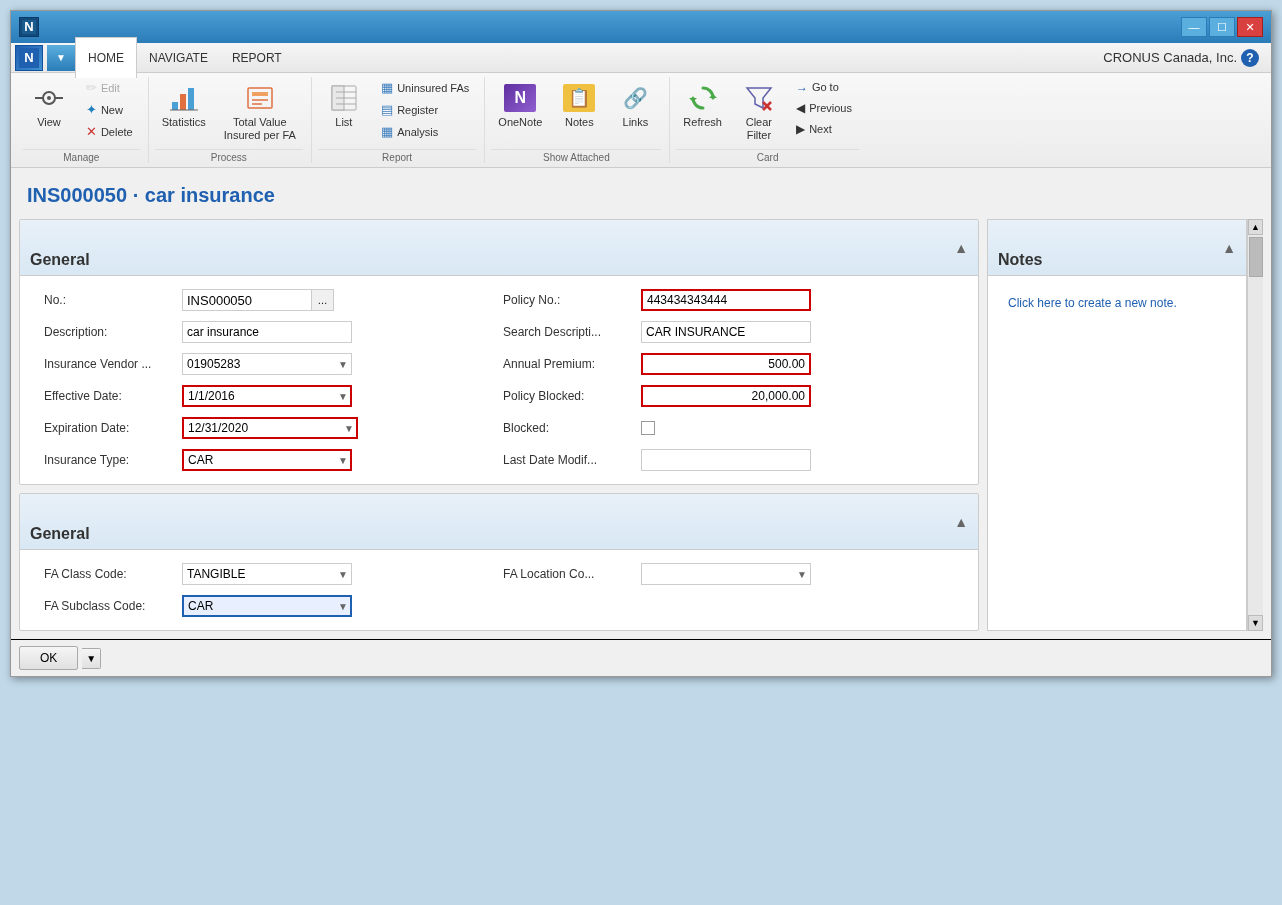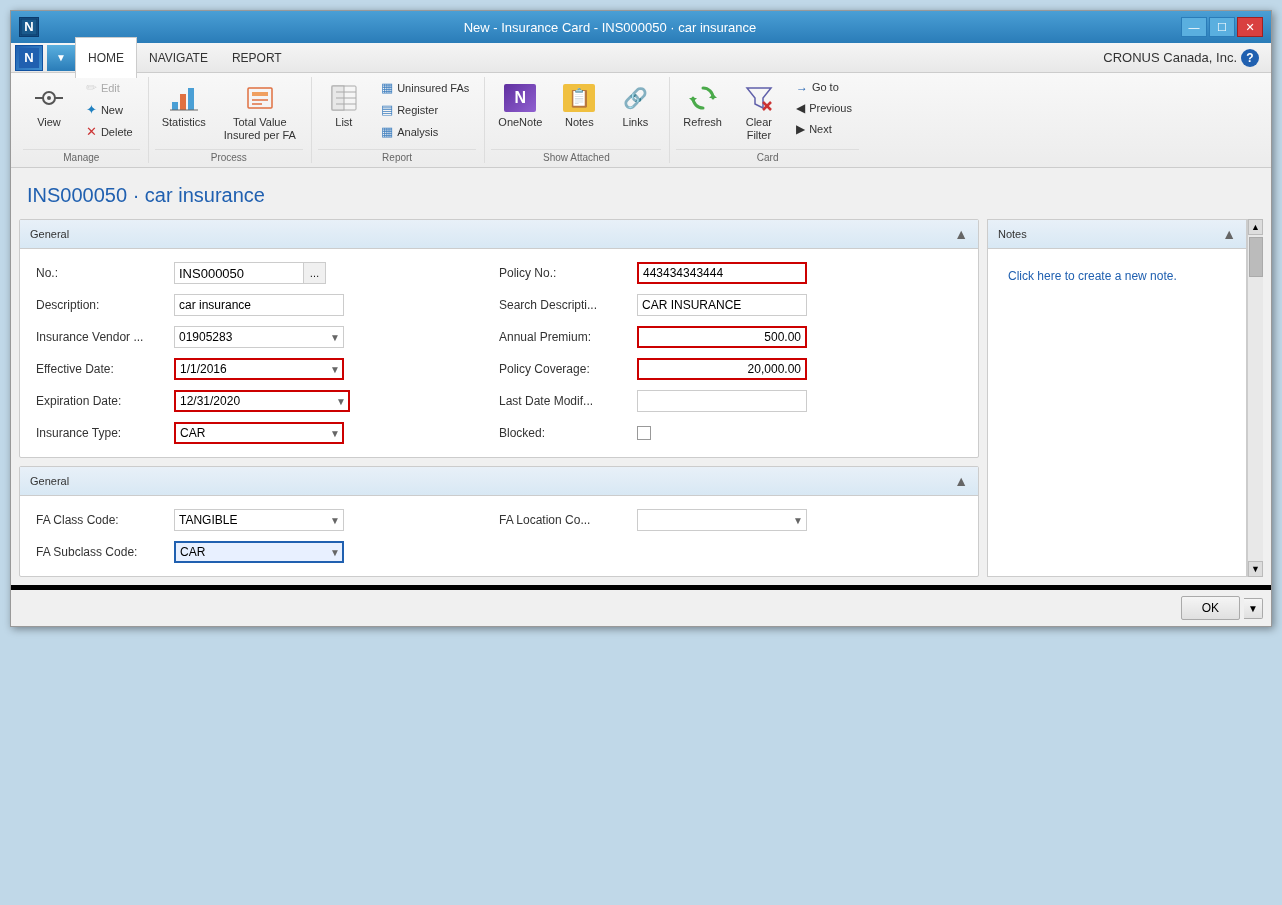--- a/index.html
+++ b/index.html
@@ -32,31 +32,31 @@
     .ribbon-btn-large .icon { width: 32px; height: 32px; display: flex; align-items: center; justify-content: center; }
     .ribbon-btn-large .label { font-size: 11px; text-align: center; color: #333; line-height: 1.2; }
     .ribbon-btn-small { display: flex; align-items: center; gap: 4px; padding: 2px 6px; cursor: pointer; border: 1px solid transparent; border-radius: 2px; min-height: 20px; }
     .ribbon-btn-small .label { font-size: 11px; color: #333; }
     .ribbon-btn-small.disabled .label { color: #aaa; }
     .ribbon-btn-small.disabled .icon { opacity: 0.4; }
     .ribbon-small-col { display: flex; flex-direction: column; justify-content: space-around; gap: 1px; }
 
     
     .content { background: #f0f0f0; padding: 8px; }
-    .page-title { color: #2060b0; font-size: 20px; font-weight: 400; padding: 8px 8px 12px 8px; }
+    .page-title { color: #2060b0; font-size: 20px; font-weight: 700; padding: 8px 8px 12px 8px; }
 
     .main-layout { display: flex; gap: 8px; }
     .left-panel { flex: 1; display: flex; flex-direction: column; gap: 8px; }
 
     
     .section { background: white; border: 1px solid #ccc; border-radius: 2px; }
     .section-header { background: linear-gradient(to bottom, #e8f0f8, #d8e8f4); padding: 6px 10px; display: flex; align-items: center; justify-content: space-between; border-bottom: 1px solid #ccc; }
-    .section-title { font-size: 11px; font-weight: normal; color: #333; }
+    .section-title { font-size: 16px; font-weight: bold; color: #333; margin-top: 25px; }
     .section-collapse { color: #666; font-size: 14px; cursor: pointer; }
-    .section-body { padding: 12px 16px; }
+    .section-body { padding: 12px 16px; margin-left: 8px; }
 
     
     .form-grid { display: grid; grid-template-columns: 1fr 1fr; gap: 0; }
     .form-col { display: flex; flex-direction: column; gap: 8px; }
     .form-row { display: flex; align-items: center; gap: 8px; min-height: 24px; }
     .form-label { color: #333; min-width: 130px; font-size: 12px; flex-shrink: 0; }
     .form-input { border: 1px solid #ccc; padding: 2px 4px; font-size: 12px; height: 22px; background: white; }
     .input-with-btn { display: flex; }
     .input-with-btn input { flex: 1; border: 1px solid #ccc; padding: 2px 4px; font-size: 13px; height: 22px; min-width: 0; }
     .input-with-btn button { width: 22px; height: 22px; border: 1px solid #ccc; border-left: none; background: #f0f0f0; cursor: pointer; font-size: 10px; display: flex; align-items: center; justify-content: center; }
@@ -76,21 +76,21 @@
     .notes-section { background: white; border: 1px solid #ccc; height: 100%; }
     .notes-link { color: #2060b0; font-size: 12px; cursor: pointer; padding: 12px; display: block; }
 
     
     .scrollbar { width: 16px; background: #f0f0f0; border-left: 1px solid #ccc; display: flex; flex-direction: column; }
     .scroll-btn { height: 16px; background: #ddd; border: 1px solid #bbb; display: flex; align-items: center; justify-content: center; font-size: 9px; cursor: pointer; }
     .scroll-track { flex: 1; background: #e8e8e8; }
     .scroll-thumb { width: 14px; height: 40px; background: #bbb; border: 1px solid #aaa; margin: 2px auto; }
 
     
-    .bottom-bar { background: #f0f0f0; border-top: 5px solid #000000; padding: 6px 8px; display: flex; justify-content: flex-end; align-items: center; gap: 4px; }
+    .bottom-bar { background: #f0f0f0; border-top: 1px solid #000000; padding: 6px 8px; display: flex; justify-content: flex-start; align-items: center; gap: 4px; }
     .ok-btn { padding: 4px 20px; background: linear-gradient(to bottom, #f5f5f5, #e0e0e0); border: 1px solid #aaa; cursor: pointer; font-size: 12px; border-radius: 2px; }
     .ok-dropdown { padding: 4px 4px; background: linear-gradient(to bottom, #f5f5f5, #e0e0e0); border: 1px solid #aaa; border-left: none; cursor: pointer; font-size: 10px; border-radius: 0 2px 2px 0; }
     .icon-onenote { width: 32px; height: 28px; background: linear-gradient(135deg, #6030a0, #9060d0); display: flex; align-items: center; justify-content: center; color: white; font-weight: bold; font-size: 16px; border-radius: 2px; }
     .icon-notes { width: 32px; height: 28px; background: #f0c040; display: flex; align-items: center; justify-content: center; color: #a07020; font-size: 18px; border-radius: 2px; }
     .icon-links { width: 32px; height: 28px; display: flex; align-items: center; justify-content: center; color: #4080c0; font-size: 20px; }
 
     
     .right-layout { display: flex; }
   </style>
 </head>
@@ -98,21 +98,20 @@
 
 <div class="window">
 
   <div class="title-bar">
     <div class="title-bar-icon">
       <svg width="18" height="18" viewBox="0 0 18 18">
           <rect x="1" y="1" width="16" height="16" fill="#1a5a8c" stroke="#0a3a6c"></rect>
           <text x="9" y="13" text-anchor="middle" fill="white" font-size="11" font-weight="bold">N</text>
         </svg>
     </div>
-    <div class="title-bar-text">New - Insurance Card - INS000050 · car insurance</div>
     <div class="title-bar-controls">
       <button class="title-btn">—</button>
       <button class="title-btn">☐</button>
       <button class="title-btn close">✕</button>
     </div>
   </div>
 
   <div class="menu-bar">
     <div class="menu-logo">
       <svg width="20" height="20" viewBox="0 0 20 20">
@@ -365,30 +364,30 @@
                 </div>
                 <div class="form-row">
                   <span class="form-label">Search Descripti...</span>
                   <input type="text" class="form-input" value="CAR INSURANCE" style="width: 170px;">
                 </div>
                 <div class="form-row">
                   <span class="form-label">Annual Premium:</span>
                   <input type="text" class="form-input highlight-red" value="500.00" style="width: 170px; text-align: right;">
                 </div>
                 <div class="form-row">
-                  <span class="form-label">Policy Coverage:</span>
+                  <span class="form-label">Policy Blocked:</span>
                   <input type="text" class="form-input highlight-red" value="20,000.00" style="width: 170px; text-align: right;">
+                </div>
+                <div class="form-row">
+                  <span class="form-label">Blocked:</span>
+                  <div class="checkbox"></div>
                 </div>
                 <div class="form-row">
                   <span class="form-label">Last Date Modif...</span>
                   <input type="text" class="form-input" value="" style="width: 170px;">
-                </div>
-                <div class="form-row">
-                  <span class="form-label">Blocked:</span>
-                  <div class="checkbox"></div>
                 </div>
               </div>
             </div>
           </div>
         </div>
 
         <div class="section">
           <div class="section-header">
             <span class="section-title">General</span>
             <span class="section-collapse">▲</span>

